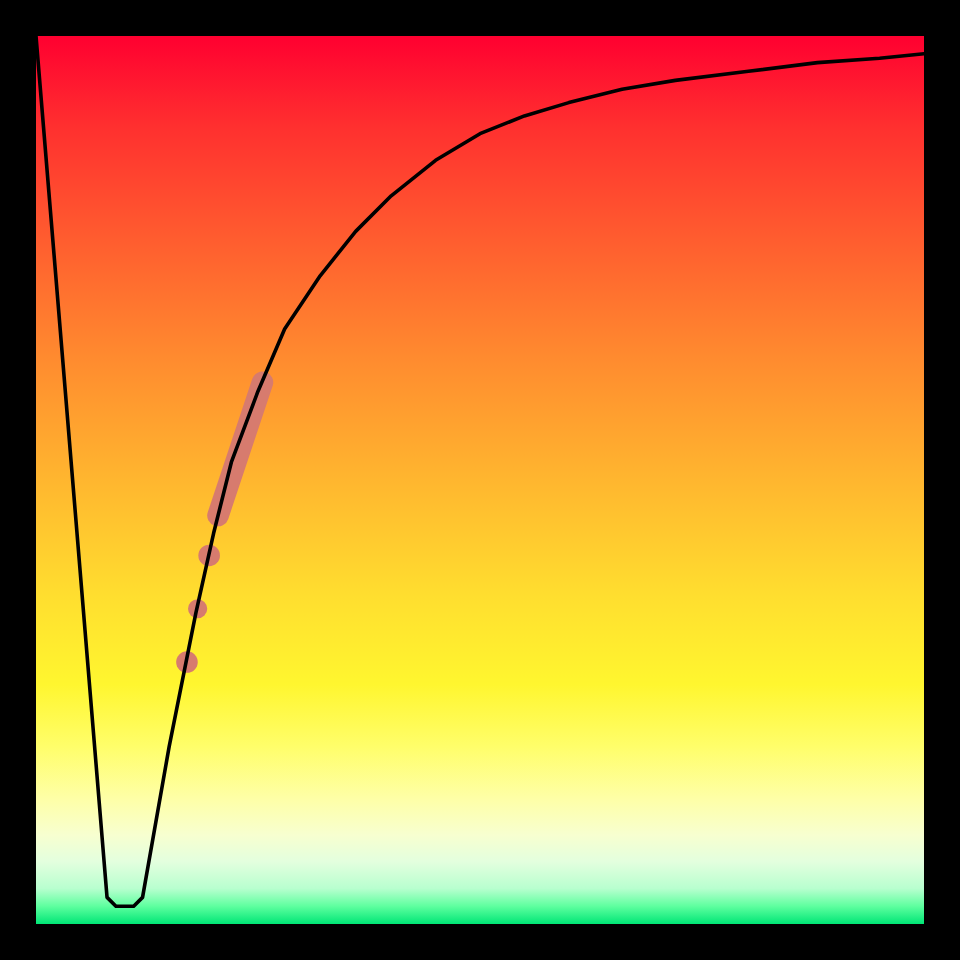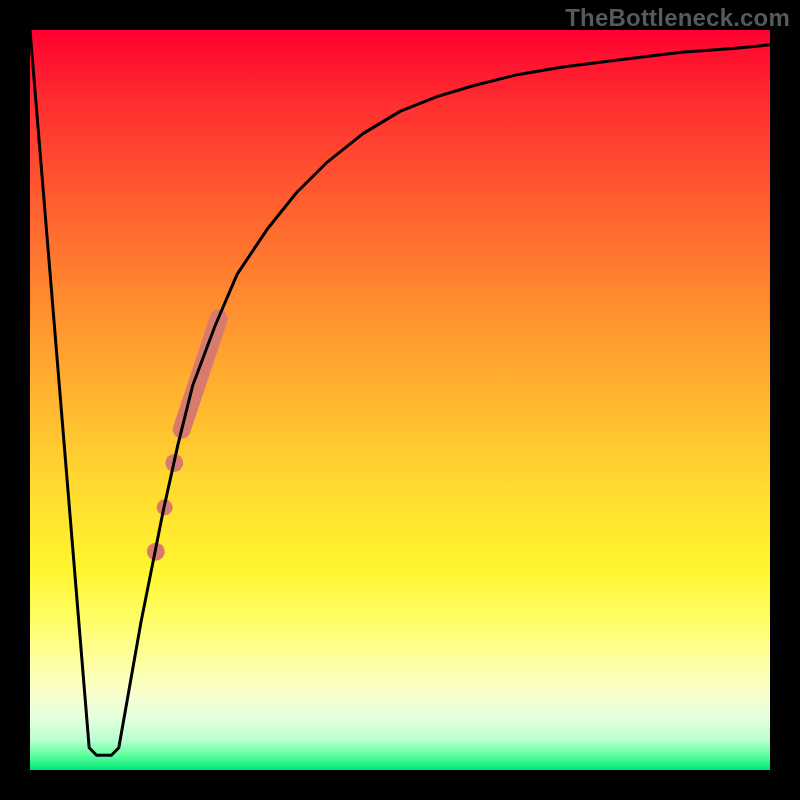--- a/index.html
+++ b/index.html
@@ -65,14 +65,13 @@
     <svg class="curve" viewBox="0 0 740 740" preserveAspectRatio="none">
       <g>
           <line x1="151.7" y1="399.59999999999997" x2="188.70000000000002" y2="288.6" stroke="#d77b6e" stroke-width="18" stroke-linecap="round"></line>
           <circle cx="144.3" cy="432.90000000000003" r="9" fill="#d77b6e"></circle>
           <circle cx="134.68" cy="477.3" r="8" fill="#d77b6e"></circle>
           <circle cx="125.80000000000001" cy="521.7" r="9" fill="#d77b6e"></circle>
         </g>
       <path fill="none" stroke="#000000" stroke-width="3" stroke-linejoin="round" stroke-linecap="round" d="M0.0 0.0 L59.2 717.8 L66.6 725.2 L81.4 725.2 L88.8 717.8 L111.0 592.0 L133.2 481.0 L148.0 414.4 L162.8 355.2 L185.0 296.0 L207.2 244.2 L236.8 199.8 L266.4 162.8 L296.0 133.2 L333.0 103.6 L370.0 81.4 L407.0 66.6 L444.0 55.5 L488.4 44.4 L532.8 37.0 L592.0 29.6 L651.2 22.2 L703.0 18.5 L740.0 14.8"></path>
     </svg>
   </div>
-  <div class="watermark">TheBottleneck.com</div>
 </div>
 
 </body></html>

